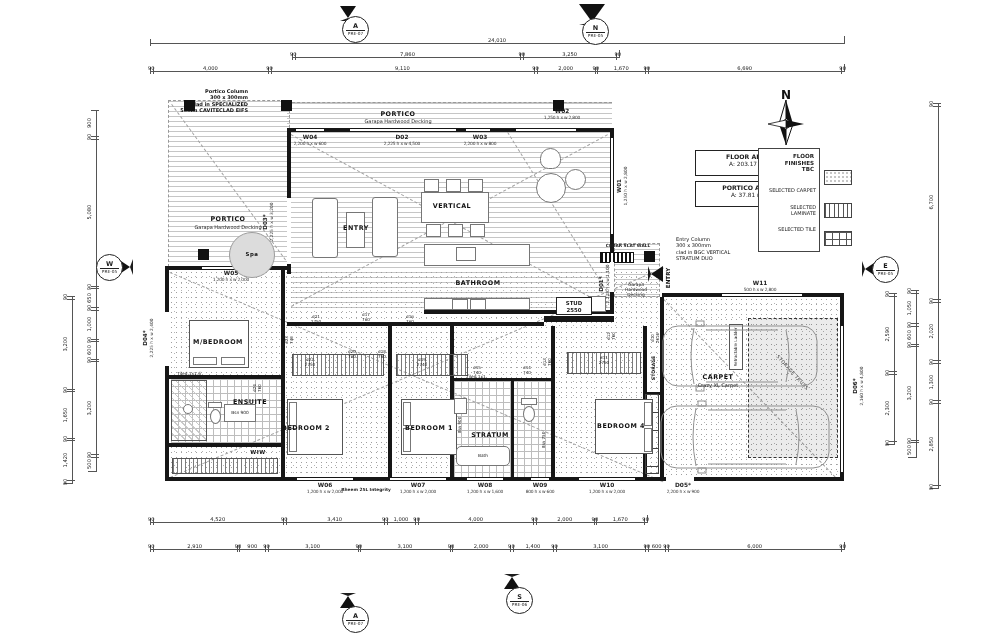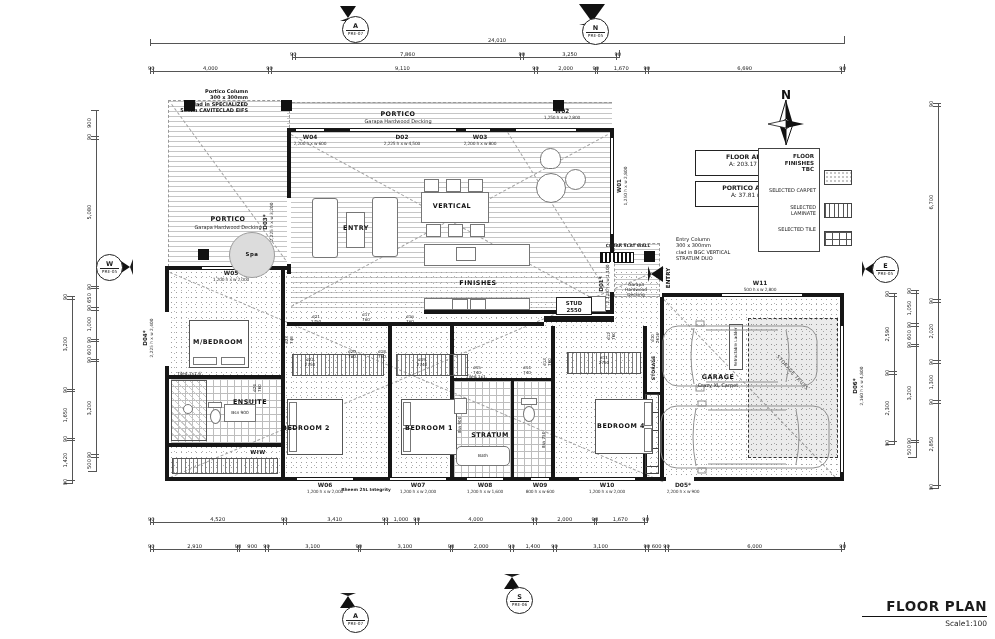--- a/index.html
+++ b/index.html
@@ -519,29 +519,29 @@
 
   <div class="tri tri-left" style="left:648px;top:266px;border-right-color:#111"></div>
   <div class="vlbl" style="left:668px;top:278px;font-size:5.6px">ENTRY</div>
 
   <div class="lbl" style="left:398px;top:110px">PORTICO</div>
   <div class="sub" style="left:398px;top:118px">Garapa Hardwood Decking</div>
   <div class="lbl" style="left:228px;top:215px">PORTICO</div>
   <div class="sub" style="left:228px;top:224px">Garapa Hardwood Decking</div>
   <div class="lbl" style="left:356px;top:224px">ENTRY</div>
   <div class="lbl" style="left:452px;top:202px">VERTICAL</div>
-  <div class="lbl" style="left:478px;top:279px">FINISHES</div>
+  <div class="lbl" style="left:478px;top:279px">BATHROOM</div>
   <div class="lbl" style="left:218px;top:338px">M/BEDROOM</div>
   <div class="lbl" style="left:250px;top:398px">ENSUITE</div>
   <div class="lbl" style="left:258px;top:449px;font-size:5.4px">WIW</div>
   <div class="lbl" style="left:306px;top:424px">BEDROOM 2</div>
   <div class="lbl" style="left:429px;top:424px">BEDROOM 1</div>
   <div class="lbl" style="left:490px;top:431px">STRATUM</div>
   <div class="lbl" style="left:621px;top:422px">BEDROOM 4</div>
-  <div class="lbl" style="left:718px;top:373px">GARAGE</div>
+  <div class="lbl" style="left:718px;top:373px">CARPET</div>
   <div class="sub" style="left:718px;top:382px">Crazy XL Carpet</div>
   <div class="vlbl" style="left:653px;top:368px;font-size:4.6px">STORAGE</div>
   <div class="tiny" style="left:476px;top:374px">Tiled 1x1</div>
   <div class="tiny" style="left:189px;top:371px">Tiled 1x1.6</div>
   <div class="dtagv" style="left:460px;top:425px">Bsn 900</div>
   <div class="dtagv" style="left:544px;top:440px">Bsn 750</div>
 
   <div class="note" style="left:108px;top:88px;width:140px;text-align:right;font-weight:bold">Portico Column
 300 x 300mm
 clad in SPECIALIZED
@@ -723,18 +723,14 @@
       </div>
   </div>
   <div class="marker" style="left:506px;top:578px">
     <div class="tri tri-up" style="left:-2px;top:-4px"></div>
     <div class="mcirc" style="margin-top:9px">
         <span class="mlet">S</span>
         <span class="mref">PRE-06</span>
       </div>
   </div>
 
-  <div class="titleblk" style="left:862px;top:598px;width:125px">
-    <div class="t">FLOOR PLAN</div>
-    <div class="s">Scale1:100</div>
-  </div>
 
 </div>
 
 </body></html>

